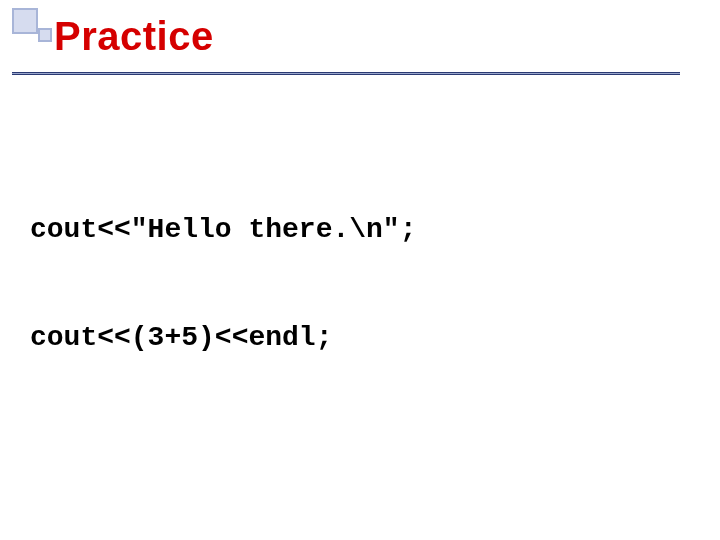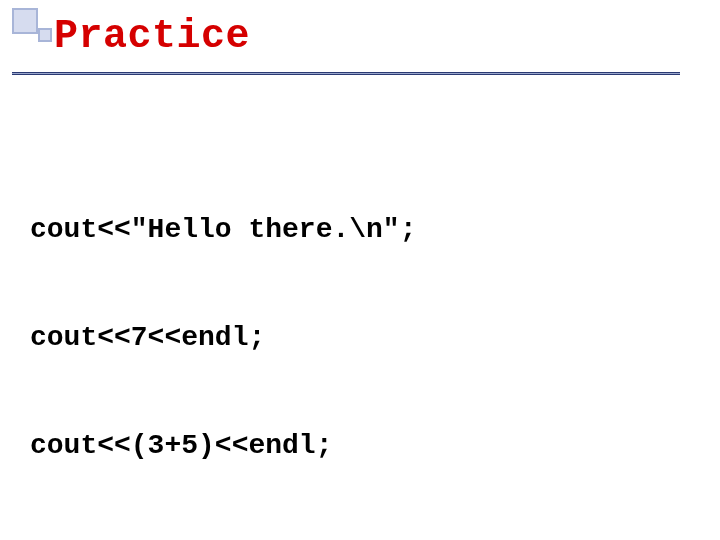--- a/index.html
+++ b/index.html
@@ -35,21 +35,21 @@
     width: 10px;
     height: 10px;
     border: 2px solid #a8b5d8;
     background: #d6dcef;
   }
   
   .title {
     position: absolute;
     left: 54px;
     top: 14px;
-    font-family: Liberation Mono, monospace;
+    font-family: Liberation Sans, sans-serif;
     font-weight: 900;
     font-size: 40px;
     color: #d50000;
     letter-spacing: 0.5px;
   }
   
   .title-bar {
     position: absolute;
     left: 12px;
     right: 40px;
@@ -85,21 +85,20 @@
 <div class="slide">
 
   <div class="deco deco-big"></div>
   <div class="deco deco-small"></div>
 
   <div class="title">Practice</div>
   <div class="title-bar"></div>
 
   <div class="code">
     <div>cout&lt;&lt;"Hello there.\n";</div>
-    <div>cout&lt;&lt;7&lt;&lt;endl;</div>
     <div>cout&lt;&lt;(3+5)&lt;&lt;endl;</div>
     
     
     
     
   </div>
 
 </div>
 
 </body></html>

